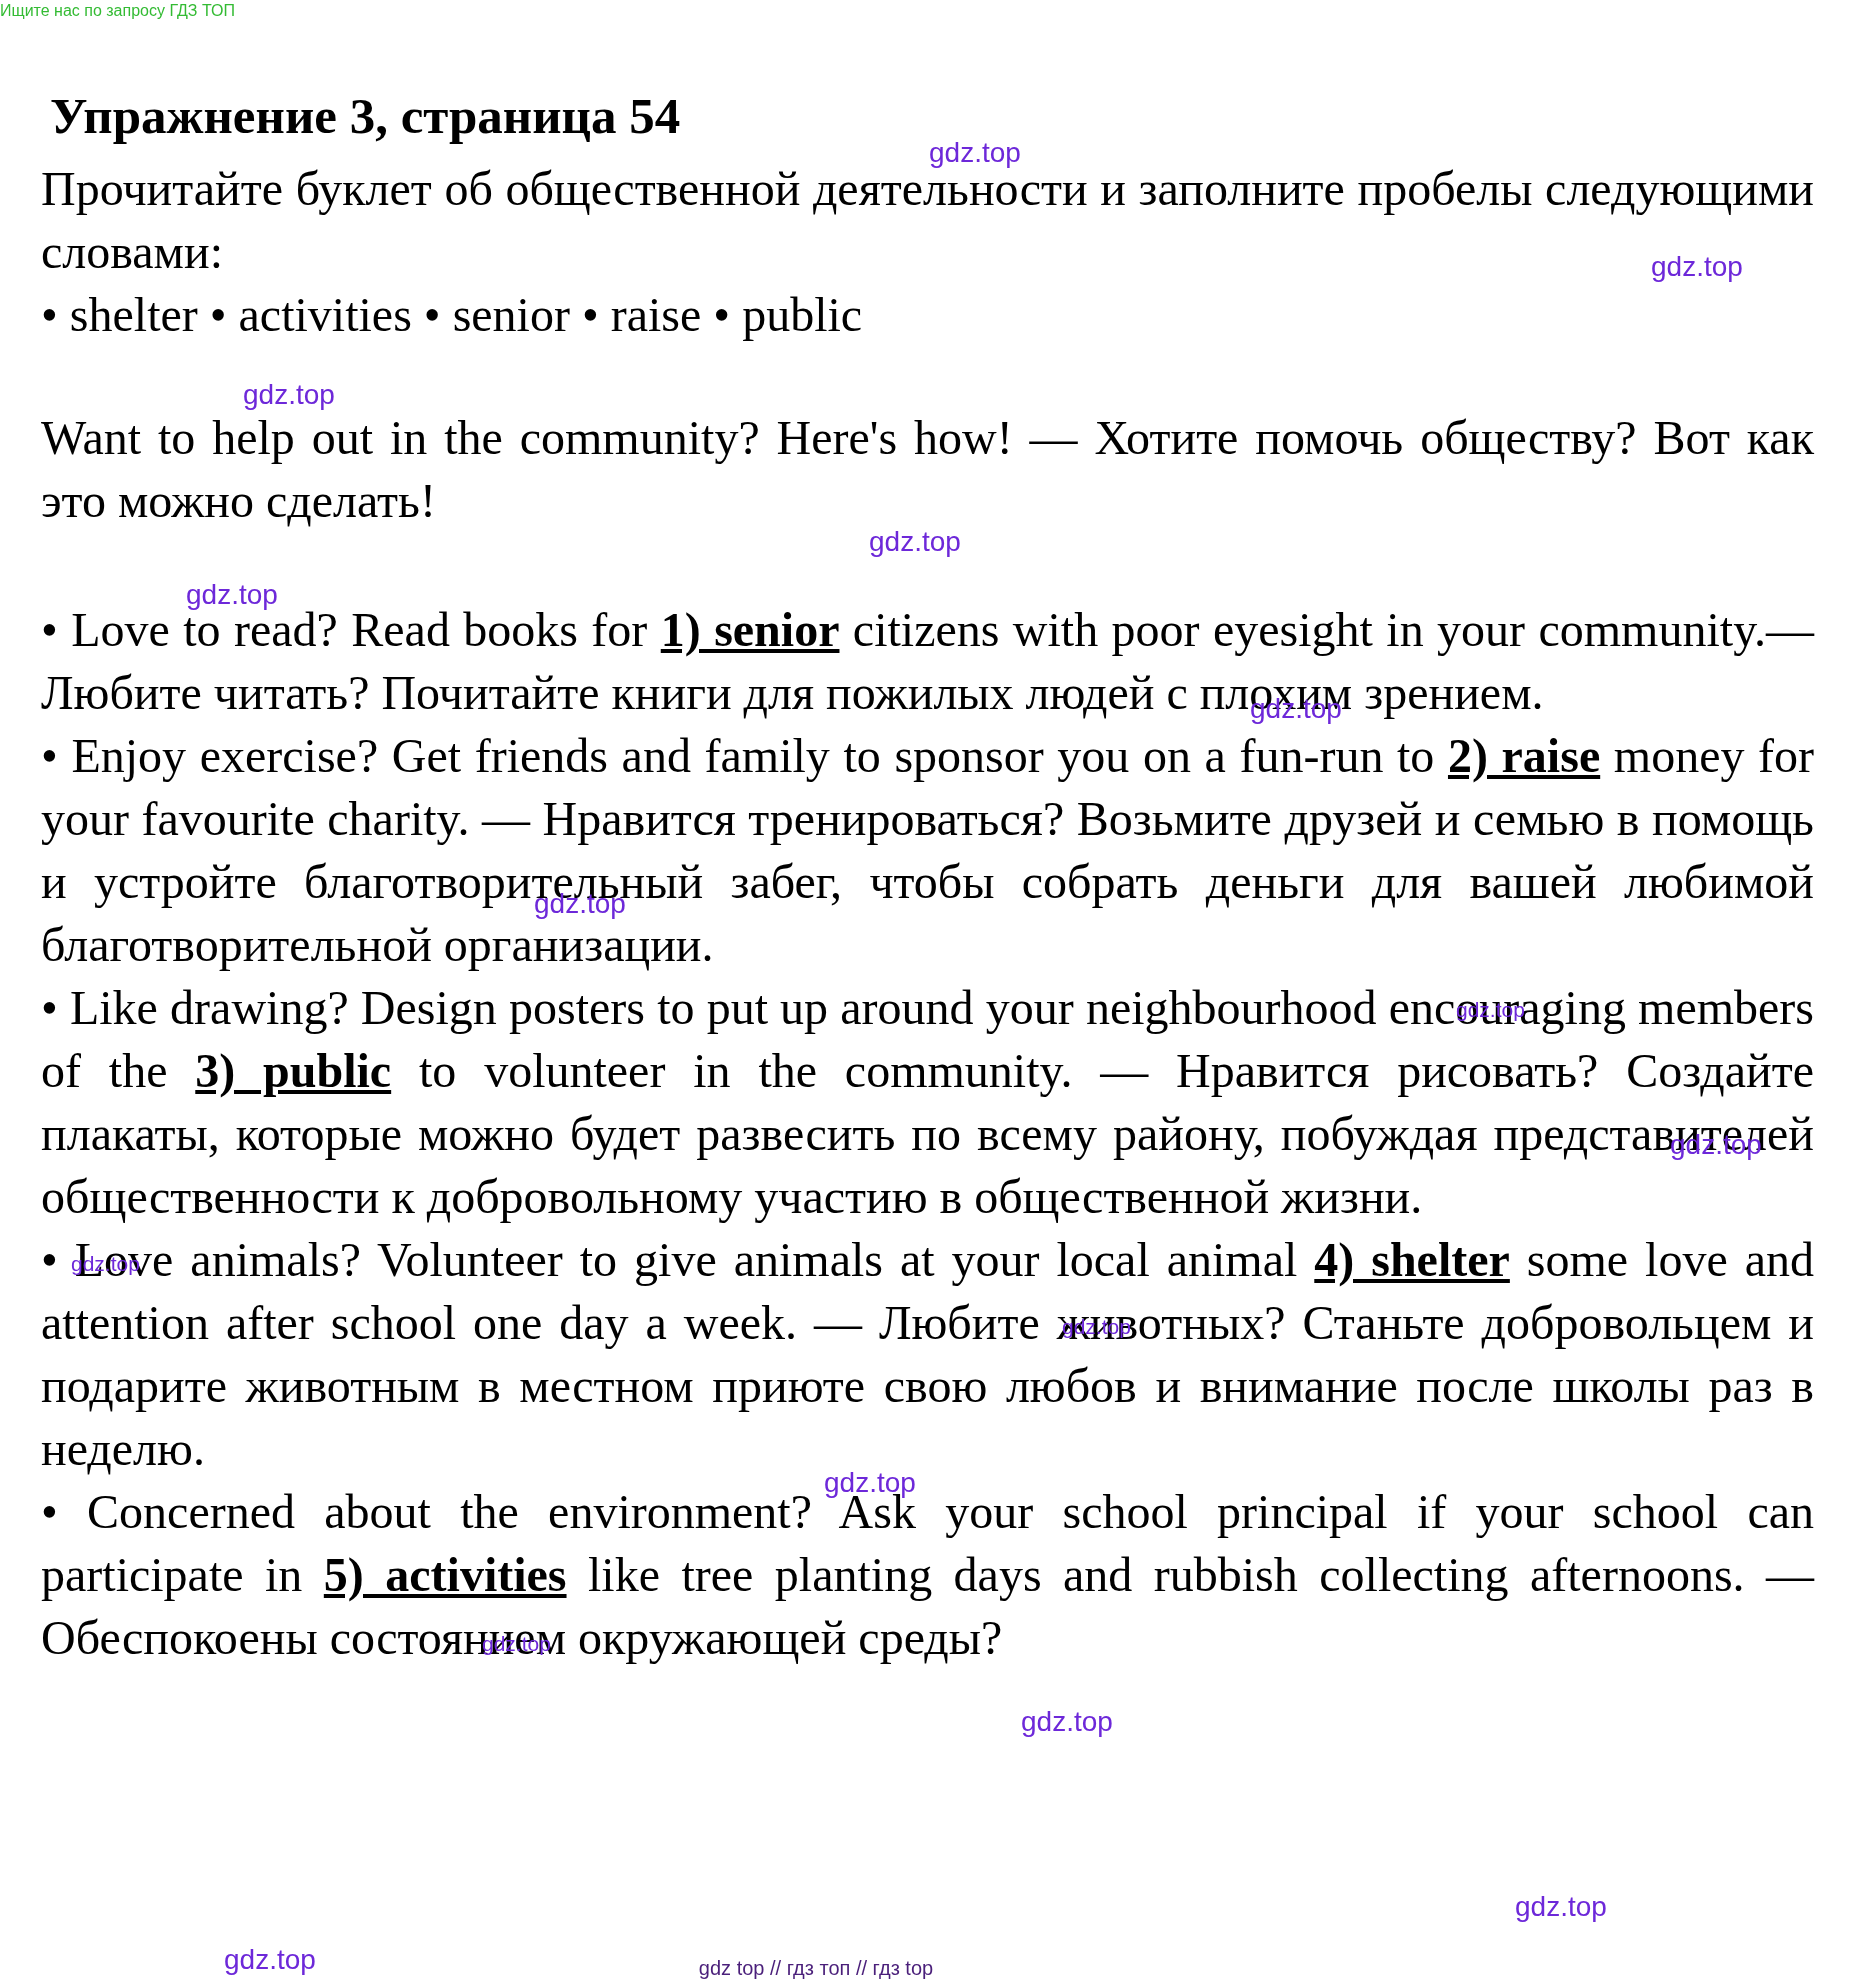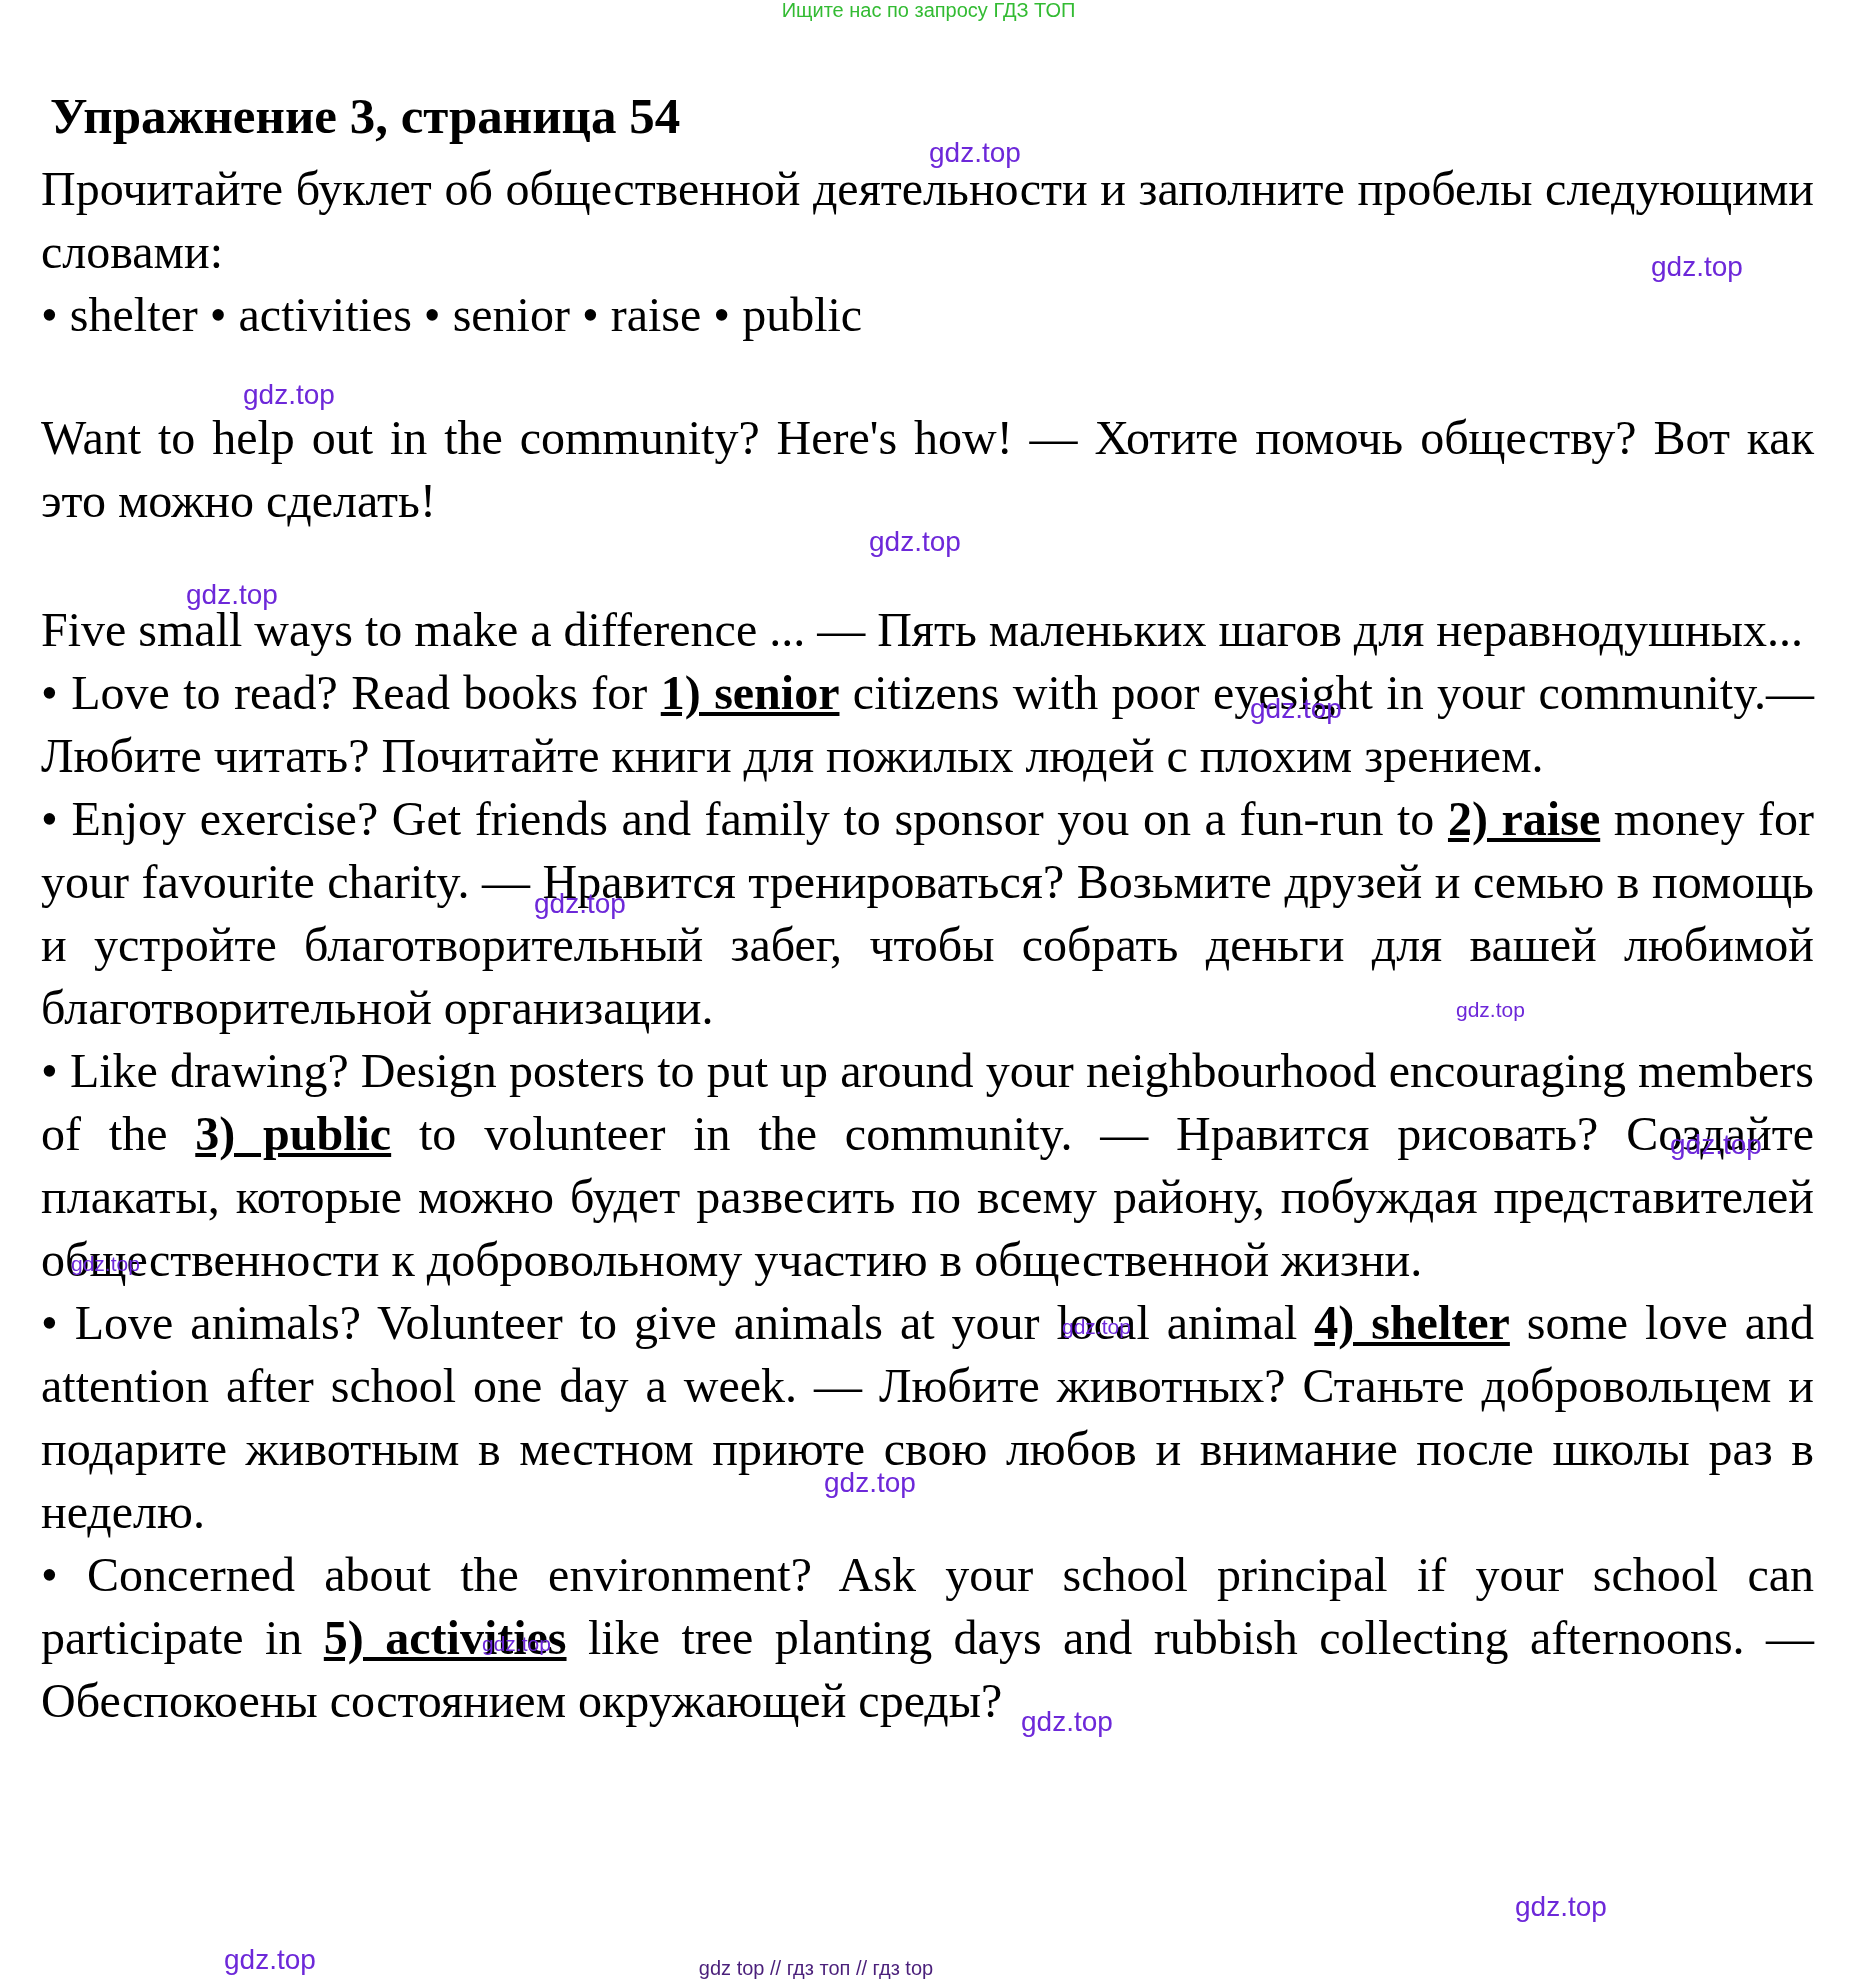--- a/index.html
+++ b/index.html
@@ -1,18 +1,18 @@
 <!DOCTYPE html>
 <html style="font-size:15px"><head>
 <meta charset="utf-8">
 <style>
   html, body { margin:0; padding:0; background:#ffffff; }
   body { width:1857px; height:1979px; position:relative; overflow:hidden; }
-  .topnote { position:absolute; top:0; left:0; width:1857px; text-align:center;
-    font-family:"Liberation Sans", sans-serif; font-size:20px; color:#33bb33; line-height:21px; }
+  .topnote { position:absolute; top:0; left:0; width:1857px; 
+    font-family:"Liberation Sans", sans-serif; font-size:16px; color:#33bb33; line-height:21px; }
   .content { position:absolute; left:41px; top:75px; width:1773px;
     font-family:"Liberation Serif", serif; color:#000; }
   .title { font-weight:bold; font-size:51px; line-height:64px; margin:9px; }
   .p { font-size:48px; line-height:63px; text-align:justify; margin:0; }
   .gap1 { height:60px; }
   .gap2 { height:66px; }
   .b { font-weight:bold;text-decoration:underline; }
   .wm { position:absolute; font-family:"Liberation Sans", sans-serif; font-size:28px; color:#6d28d9; line-height:28px;margin-top:42px; }
   .wm.s { font-size:21px; }
   .footer { position:absolute; top:1957px; left:0; width:1632px; text-align:center;
@@ -23,21 +23,20 @@
 
 <div class="topnote">Ищите нас по запросу ГДЗ ТОП</div>
 
 <div class="content">
   <p class="title">Упражнение 3, страница 54</p>
   <p class="p">Прочитайте буклет об общественной деятельности и заполните пробелы следующими словами:</p>
   <p class="p" style="text-align:left;">• shelter • activities • senior • raise • public</p>
   <div class="gap1"></div>
   <p class="p">Want to help out in the community? Here's how! — Хотите помочь обществу? Вот как это можно сделать!</p>
   <div class="gap2"></div>
-  <p class="p">Five small ways to make a difference ... — Пять маленьких шагов для неравнодушных...</p>
 
   <p class="p"><span>• Love to read? Read books for </span><span class="b">1) senior</span><span> citizens with poor eyesight in your community.— Любите читать? Почитайте книги для пожилых людей с плохим зрением.</span></p>
   <p class="p"><span>• Enjoy exercise? Get friends and family to sponsor you on a fun-run to </span><span class="b">2) raise</span><span> money for your favourite charity. — Нравится тренироваться? Возьмите друзей и семью в помощь и устройте благотворительный забег, чтобы собрать деньги для вашей любимой благотворительной организации.</span></p>
   <p class="p"><span>• Like drawing? Design posters to put up around your neighbourhood encouraging members of the </span><span class="b">3) public</span><span> to volunteer in the community. — Нравится рисовать? Создайте плакаты, которые можно будет развесить по всему району, побуждая представителей общественности к добровольному участию в общественной жизни.</span></p>
   <p class="p"><span>• Love animals? Volunteer to give animals at your local animal </span><span class="b">4) shelter</span><span> some love and attention after school one day a week. — Любите животных? Станьте добровольцем и подарите животным в местном приюте свою любов и внимание после школы раз в неделю.</span></p>
   <p class="p"><span>• Concerned about the environment? Ask your school principal if your school can participate in </span><span class="b">5) activities</span><span> like tree planting days and rubbish collecting afternoons. — Обеспокоены состоянием окружающей среды?</span></p>
 </div>
 
 <div class="wm" style="left:929px;top:97px;">gdz.top</div>
 <div class="wm" style="left:1651px;top:211px;">gdz.top</div>

